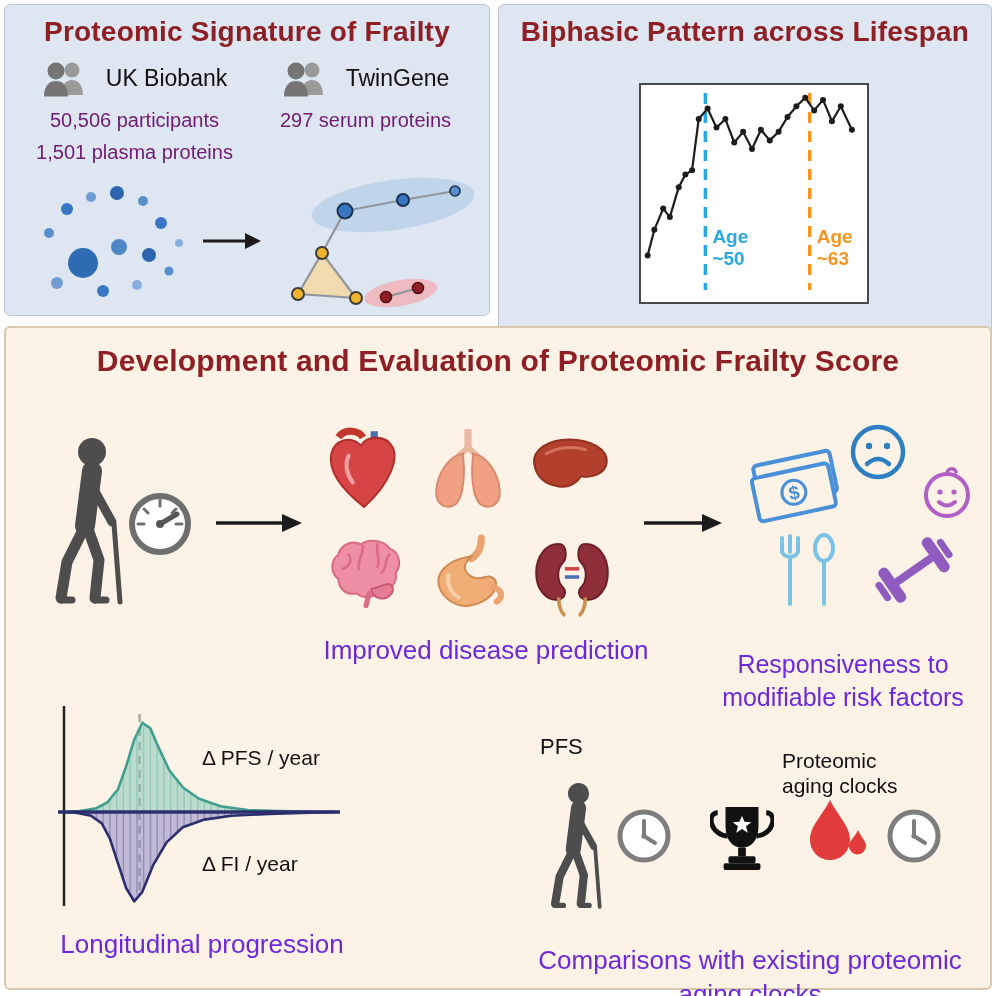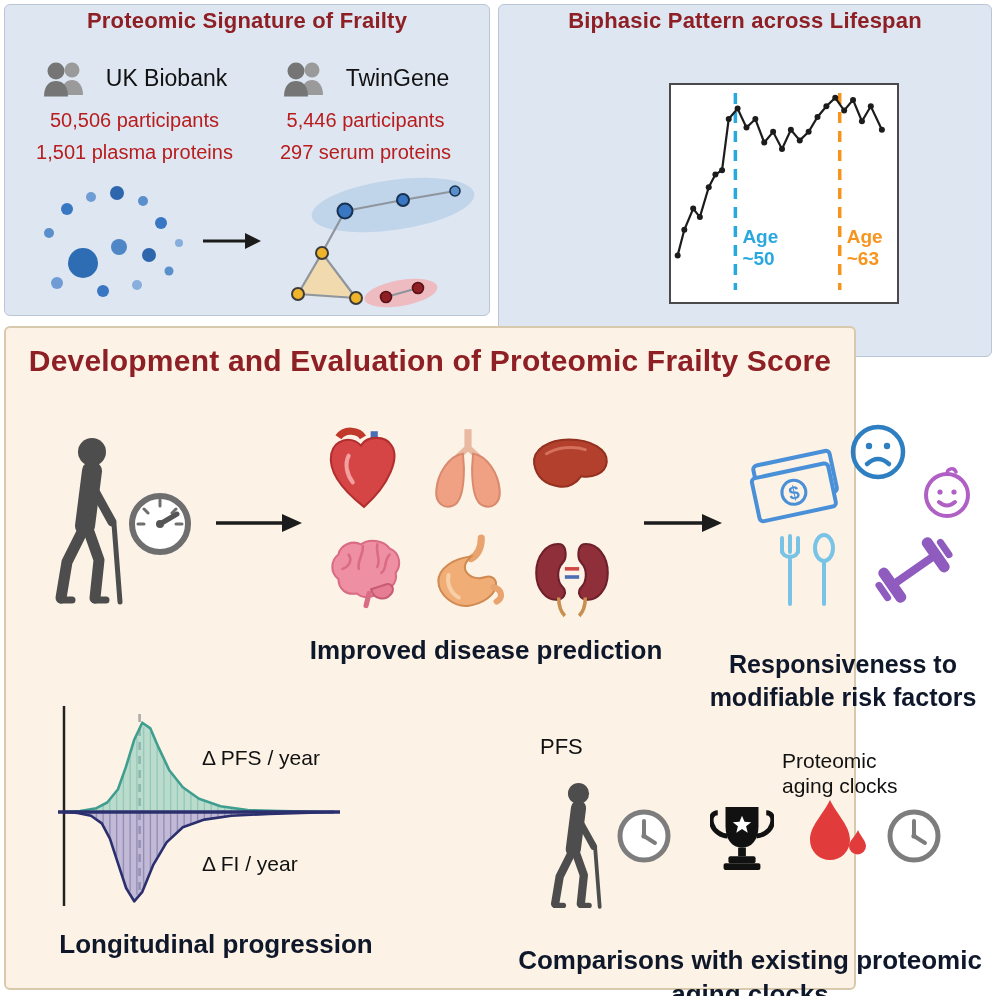--- a/index.html
+++ b/index.html
@@ -3,33 +3,33 @@
 <meta charset="utf-8">
 <style>
   html,body{margin:0;padding:0;}
   body{
     width:996px;height:996px;position:relative;background:#ffffff;
     font-family:"Liberation Sans", sans-serif;color:#111;overflow:hidden;
   }
   .panel{position:absolute;border-radius:6px;box-sizing:border-box;}
   .panel-topleft{left:4px;top:4px;width:486px;height:312px;background:#dde6f1;border:1px solid #b9c6d8;}
   .panel-topright{left:498px;top:4px;width:494px;height:353px;background:#dde6f1;border:1px solid #b9c6d8;}
-  .panel-bottom{left:4px;top:326px;width:852px;height:664px;background:#fcf3e6;border:2px solid #d9c9ac;}
+  .panel-bottom{left:4px;top:326px;width:988px;height:664px;background:#fcf3e6;border:2px solid #d9c9ac;}
   .panel-title{
-    text-align:center;font-weight:bold;color:#8e1f24;font-size:22px;
-    padding-top:3px;letter-spacing:.2px;
+    text-align:center;font-weight:bold;color:#8e1f24;font-size:28px;
+    padding-top:11px;letter-spacing:.2px;
   }
   .panel-bottom .panel-title{font-size:30px;padding-top:16px;}
   .cohorts{position:absolute;top:50px;left:14px;right:8px;display:flex;}
   .cohort{flex:1;text-align:center;}
   .cohort-head{display:flex;align-items:center;justify-content:center;gap:18px;height:46px;}
   .cohort-name{font-size:23px;color:#111;}
-  .cohort-stat{font-size:20px;color:#b91c1c;margin-top:7px;line-height:1.25;}
+  .cohort-stat{font-size:20px;color:#701a75;margin-top:7px;line-height:1.25;}
   .abs{position:absolute;}
-  .caption{font-weight:bold;font-size:26px;color:#0f172a;text-align:center;line-height:1.3;}
+  .caption{font-weight:normal;font-size:26px;color:#6d28d9;text-align:center;line-height:1.3;}
   .pre{white-space:pre-line;margin-top:24px;}
   .small-label{font-size:22px;color:#111;line-height:1.2;}
   .delta-label{font-size:21px;color:#111;}
   .chart-box{background:#ffffff;border:2px solid #4a4a4a;}
   .rot-money{transform:rotate(-12deg);}
   svg{display:block;}
 </style>
 </head>
 <body>
 
@@ -53,21 +53,20 @@
     <div class="cohort">
       <div class="cohort-head">
         <svg width="46" height="38" viewBox="0 0 46 38">
           <circle cx="30" cy="11" r="7.5" fill="#9a9a9a"></circle>
           <path d="M19,36 C19,25 25,21 30,21 C35,21 41,25 41,36 Z" fill="#9a9a9a"></path>
           <circle cx="14" cy="12" r="8.5" fill="#757575"></circle>
           <path d="M2,37.5 C2,26 8,22 14,22 C20,22 26,26 26,37.5 Z" fill="#757575"></path>
         </svg>
         <span class="cohort-name">TwinGene</span>
       </div>
-      <div class="cohort-stat">5,446 participants</div>
       <div class="cohort-stat">297 serum proteins</div>
     </div>
   </div>
 
   <svg class="abs" style="left:22px;top:166px;" width="172" height="140" viewBox="0 0 172 140">
     <circle cx="22" cy="62" r="5" fill="#5b8fcb"></circle>
     <circle cx="40" cy="38" r="6" fill="#3a77c2"></circle>
     <circle cx="64" cy="26" r="5" fill="#6f9cd4"></circle>
     <circle cx="90" cy="22" r="7" fill="#2e66ae"></circle>
     <circle cx="116" cy="30" r="5" fill="#5b8fcb"></circle>
@@ -106,21 +105,21 @@
     <circle cx="55" cy="90" r="6" fill="#f0b42a" stroke="#3b3b3b" stroke-width="2"></circle>
     <circle cx="31" cy="131" r="6" fill="#f0b42a" stroke="#3b3b3b" stroke-width="2"></circle>
     <circle cx="89" cy="135" r="6" fill="#f0b42a" stroke="#3b3b3b" stroke-width="2"></circle>
     <circle cx="119" cy="134" r="5.5" fill="#8e1f24" stroke="#5a1217" stroke-width="1.6"></circle>
     <circle cx="151" cy="125" r="5.5" fill="#8e1f24" stroke="#5a1217" stroke-width="1.6"></circle>
   </svg>
 </div>
 
 <div class="panel panel-topright">
   <div class="panel-title">Biphasic Pattern across Lifespan</div>
-  <div class="abs chart-box" style="left:170px;top:78px;width:226px;height:217px;">
+  <div class="abs chart-box" style="left:140px;top:78px;width:226px;height:217px;">
     <svg id="biphasic-chart" width="222" height="213" viewBox="0 0 222 213">
         <line x1="64.38" y1="8" x2="64.38" y2="205" stroke="#29a8e0" stroke-width="3.5" stroke-dasharray="11 8"></line>
         <text x="71.38" y="157.62" fill="#29a8e0" font-size="19" font-weight="bold" font-family="Liberation Sans, sans-serif"><tspan x="71.38" dy="0">Age</tspan><tspan x="71.38" dy="22">~50</tspan></text>
         <line x1="168.72" y1="8" x2="168.72" y2="205" stroke="#f7941d" stroke-width="3.5" stroke-dasharray="11 8"></line>
         <text x="175.72" y="157.62" fill="#f7941d" font-size="19" font-weight="bold" font-family="Liberation Sans, sans-serif"><tspan x="175.72" dy="0">Age</tspan><tspan x="175.72" dy="22">~63</tspan></text>
         <polyline points="6.66,170.4 13.32,144.84 22.200000000000003,123.53999999999999 28.86,132.06 37.74,102.24 44.400000000000006,89.46 51.06,85.2 57.72,34.08 66.6,23.43 75.48,42.6 84.36,34.08 93.24,57.510000000000005 102.12,46.86 111,63.9 119.88000000000001,44.73 128.76,55.38 137.64,46.86 146.52,31.95 155.39999999999998,21.3 164.28,12.78 173.16,25.56 182.04,14.910000000000002 190.92,36.21 199.8,21.3 210.89999999999998,44.73" fill="none" stroke="#1c1c1c" stroke-width="2.2"></polyline>
         <circle cx="6.66" cy="170.4" r="3" fill="#1c1c1c"></circle>
         <circle cx="13.32" cy="144.84" r="3" fill="#1c1c1c"></circle>
         <circle cx="22.200000000000003" cy="123.53999999999999" r="3" fill="#1c1c1c"></circle>
         <circle cx="28.86" cy="132.06" r="3" fill="#1c1c1c"></circle>
@@ -330,21 +329,21 @@
         <line x1="189.4" y1="112" x2="189.4" y2="115.648" stroke="#2b2f6e" stroke-width="1.4" opacity="0.3"></line>
         <line x1="196.15" y1="112" x2="196.15" y2="115.32228571428571" stroke="#2b2f6e" stroke-width="1.4" opacity="0.3"></line>
         <line x1="202.9" y1="112" x2="202.9" y2="114.99657142857143" stroke="#2b2f6e" stroke-width="1.4" opacity="0.3"></line>
         <path d="M22,112 L35.5,112.95 L49,115.8 L59.800000000000004,123.4 L67.9,138.6 L76,163.3 L84.1,188 L92.2,201.3 L100.3,191.8 L111.10000000000001,165.2 L124.6,142.4 L140.8,127.2 L162.4,119.6 L189.4,115.8 L227.2,113.9 L292,112" fill="none" stroke="#2b2f6e" stroke-width="2.6" stroke-linejoin="round"></path>
         <line x1="22" y1="6" x2="22" y2="206" stroke="#222" stroke-width="2.5"></line>
         <line x1="16" y1="112" x2="298" y2="112" stroke="#2b2f6e" stroke-width="3.5"></line>
       </svg>
     <div class="abs delta-label" style="left:160px;top:46px;">Δ PFS / year</div>
     <div class="abs delta-label" style="left:160px;top:152px;">Δ FI / year</div>
   </div>
-  <div class="abs caption" style="left:42px;top:600px;width:336px;">Longitudinal progression</div>
+  <div class="abs caption" style="left:28px;top:600px;width:336px;">Longitudinal progression</div>
 
   <div class="abs small-label" style="left:534px;top:406px;width:140px;">PFS</div>
   <div class="abs small-label pre" style="left:776px;top:396px;width:200px;font-size:21px;">Proteomic
 aging clocks</div>
 
   <svg class="abs" style="left:532px;top:452px;" width="72" height="136" viewBox="0 0 92 180">
     <circle cx="52" cy="18" r="14" fill="#4d4d4d"></circle>
     <g stroke="#4d4d4d" fill="none" stroke-linecap="round" stroke-linejoin="round">
       <path d="M52,37 L45,92" stroke-width="20"></path>
       <path d="M51,50 L72,88" stroke-width="9"></path>

